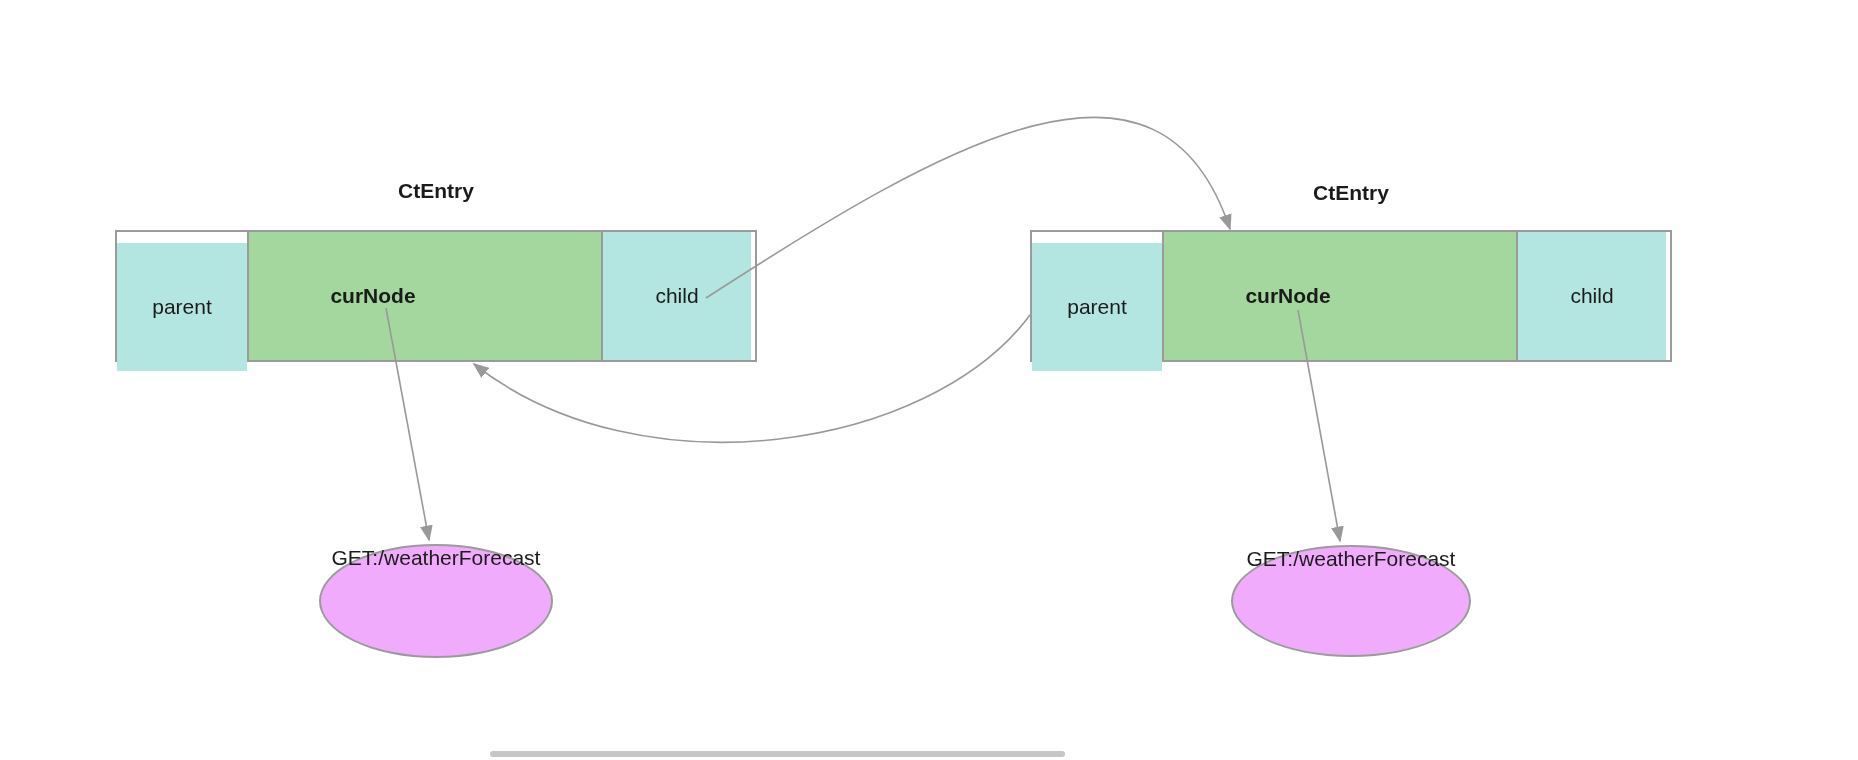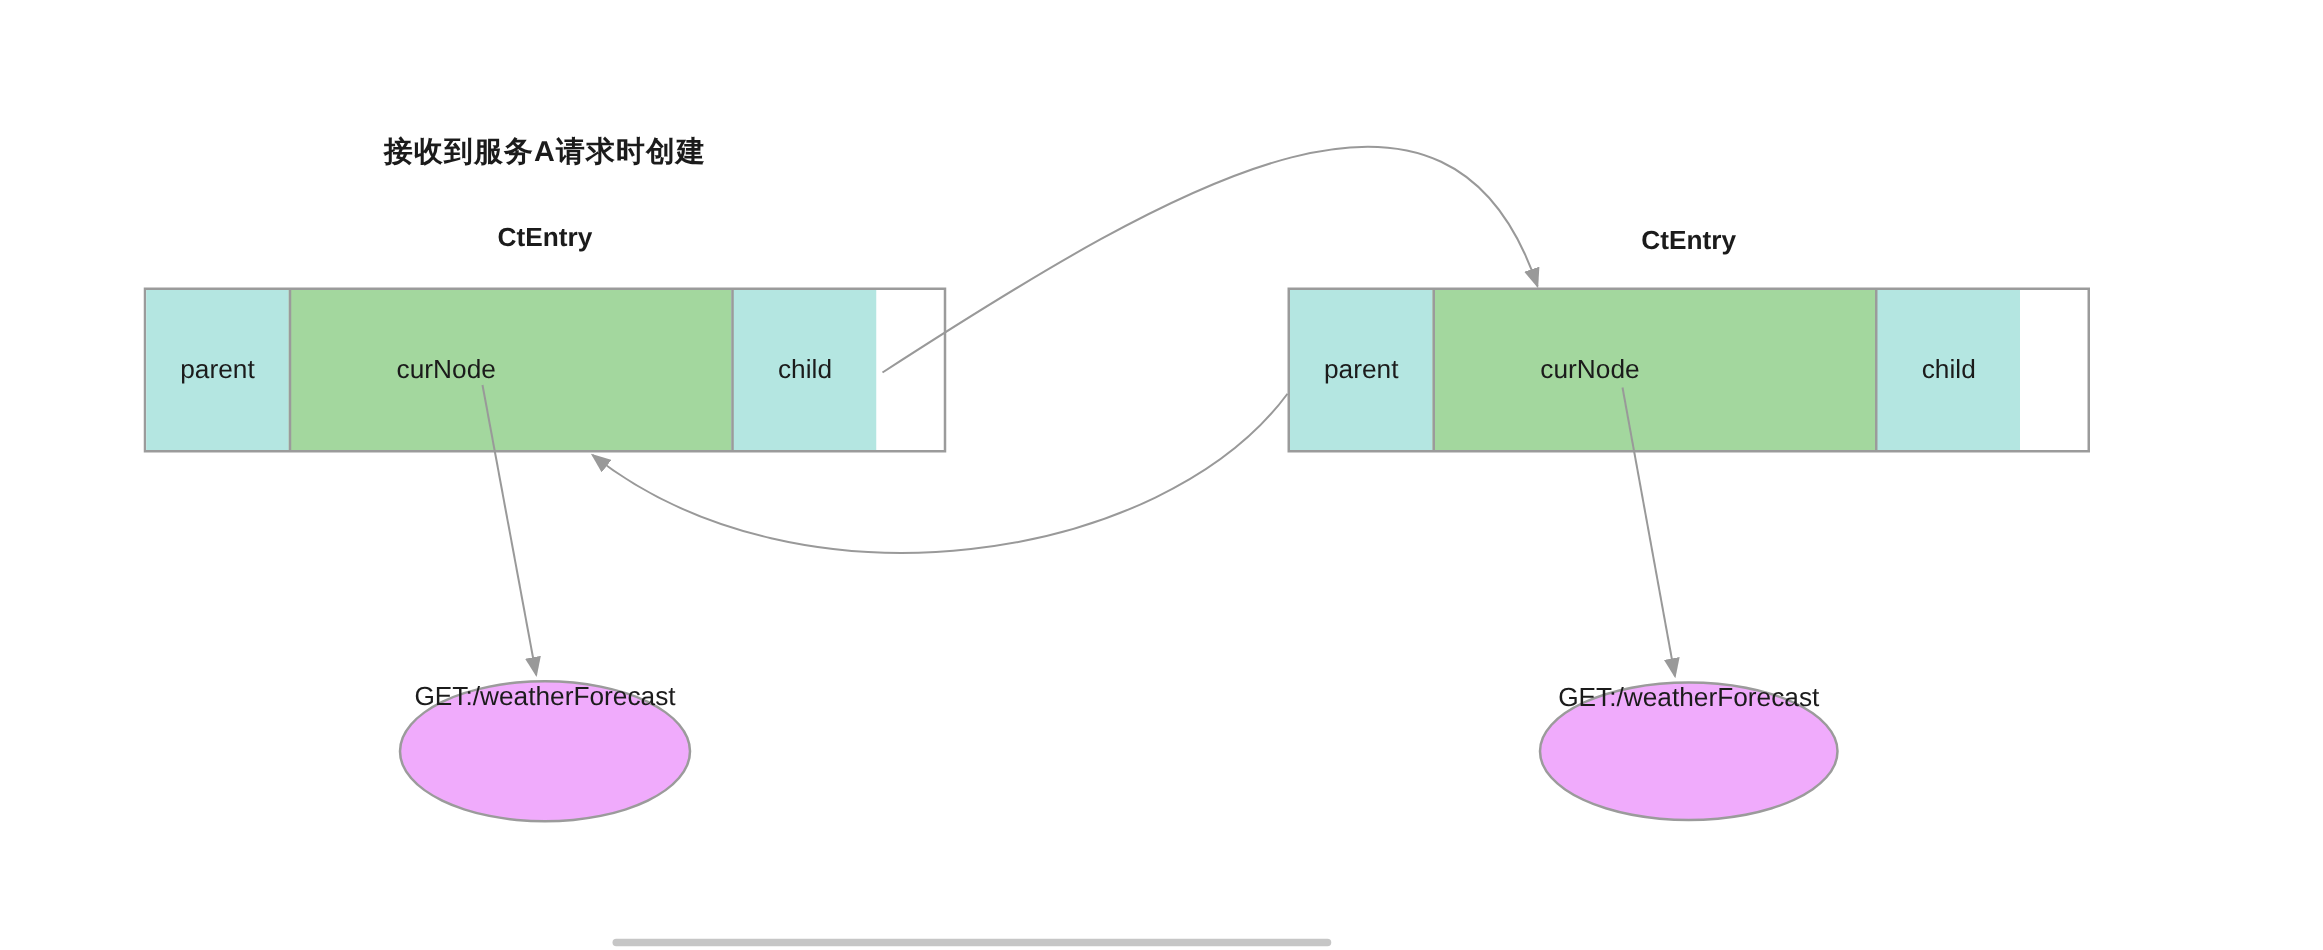--- a/index.html
+++ b/index.html
@@ -46,26 +46,26 @@
   .record--right { left: 1030px; }
   .cell {
     box-sizing: border-box;
     display: flex;
     align-items: center;
     justify-content: center;
     font-size: 21px;
     height: 100%;
   }
   .cell + .cell { border-left: 2px solid #9b9b9b; }
-  .cell--parent { width: 114px; }
+  .cell--parent { width: 130px; margin-top: 11px; }
   .cell--curnode { width: 354px; }
-  .cell--child { width: 116px; }
+  .cell--child { width: 150px; }
   .cell--teal  { background: #b4e6e1; }
   .cell--green { background: #a3d79e; }
-  .cell--curnode .cell-label { transform: translateX(-52px); }
+  .cell--curnode .cell-label { transform: translateX(-52px); font-weight: bold; }
   .ellipse {
     position: absolute;
     box-sizing: border-box;
     border-radius: 50%;
     background: #f0abfc;
     border: 2px solid #9b9b9b;
     display: flex;
     align-items: flex-start;
     justify-content: center;
     font-size: 21px;
@@ -92,21 +92,20 @@
     height: 6px;
     border-radius: 3px;
     background: #c6c6c6;
   }
 </style>
 </head>
 <body>
 
 <div class="canvas">
 
-  <div class="caption caption--left">接收到服务A请求时创建</div>
 
   <div class="entry-title entry-title--left">CtEntry</div>
   <div class="entry-title entry-title--right">CtEntry</div>
 
   <div class="record record--left">
     <div class="cell cell--parent cell--teal">
       <span class="cell-label">parent</span>
     </div>
     <div class="cell cell--curnode cell--green">
       <span class="cell-label">curNode</span>

